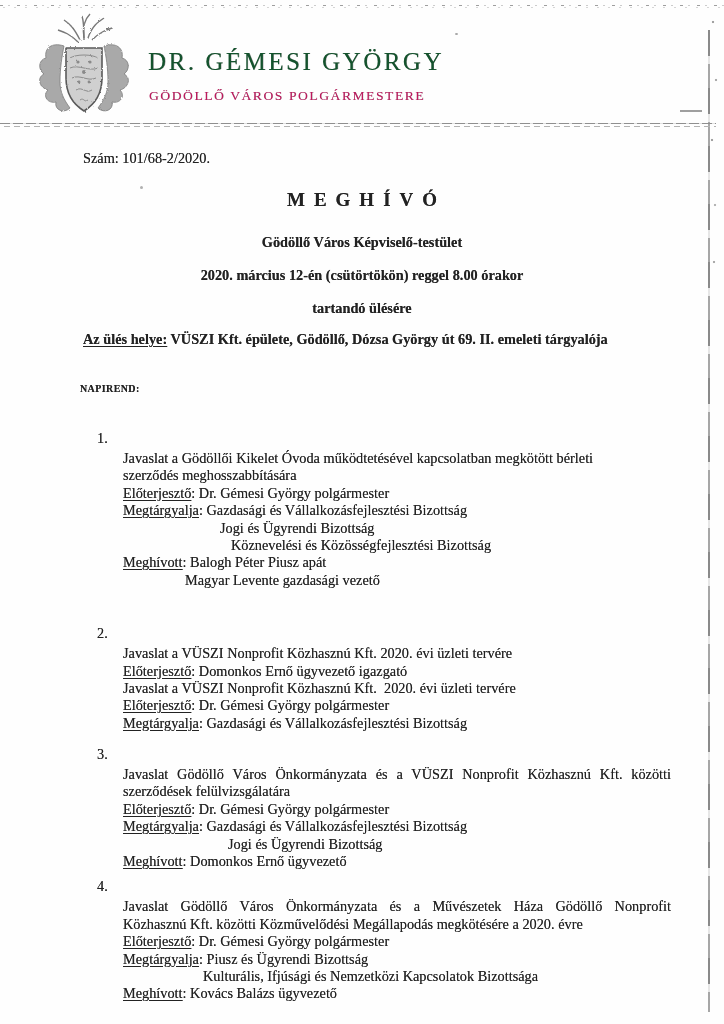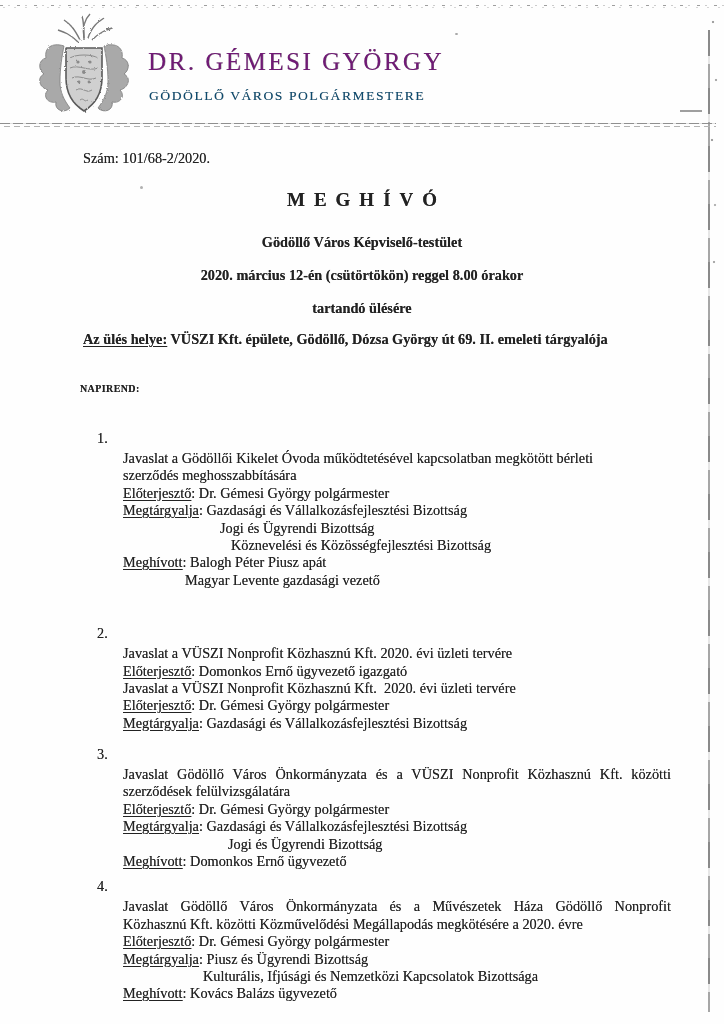--- a/index.html
+++ b/index.html
@@ -32,26 +32,26 @@
       radial-gradient(circle at 5px 205px, rgba(70,70,70,.4) 0 1px, transparent 1.6px),
       radial-gradient(circle at 4px 262px, rgba(70,70,70,.45) 0 1px, transparent 1.6px);
   }
   .speck-a{position:absolute;left:455px;top:33px;width:3px;height:2px;background:rgba(90,90,90,.55);border-radius:50%;}
   .speck-b{position:absolute;left:140px;top:186px;width:3px;height:3px;background:rgba(100,100,100,.5);border-radius:50%;}
   .speck-c{position:absolute;left:680px;top:110px;width:22px;height:2px;background:rgba(80,80,80,.55);}
   
   .coat{position:absolute;left:34px;top:12px;filter:blur(.3px);}
   .lh-name{
     position:absolute;left:148px;top:48px;
-    font-size:25px;letter-spacing:2.5px;color:#701a75;
+    font-size:25px;letter-spacing:2.5px;color:#14532d;
     text-shadow:.4px .4px .6px rgba(70,70,70,.55);
   }
   .lh-title{
     position:absolute;left:149px;top:88px;
-    font-size:13.5px;letter-spacing:1.6px;color:#0c4a6e;
+    font-size:13.5px;letter-spacing:1.6px;color:#be185d;
     text-shadow:.3px .3px .5px rgba(90,90,90,.5);
   }
   .rule{
     position:absolute;left:0;right:8px;top:123px;height:5px;
     background:
       repeating-linear-gradient(90deg,#8f8f8f 0 10px, rgba(143,143,143,.25) 10px 13px) 0 0/100% 1.4px no-repeat,
       repeating-linear-gradient(90deg,#b3b3b3 0 6px, transparent 6px 10px) 4px 2.6px/100% 1px no-repeat;
   }
   
   .doc-number{position:absolute;left:83px;top:150px;font-size:14.3px;}

